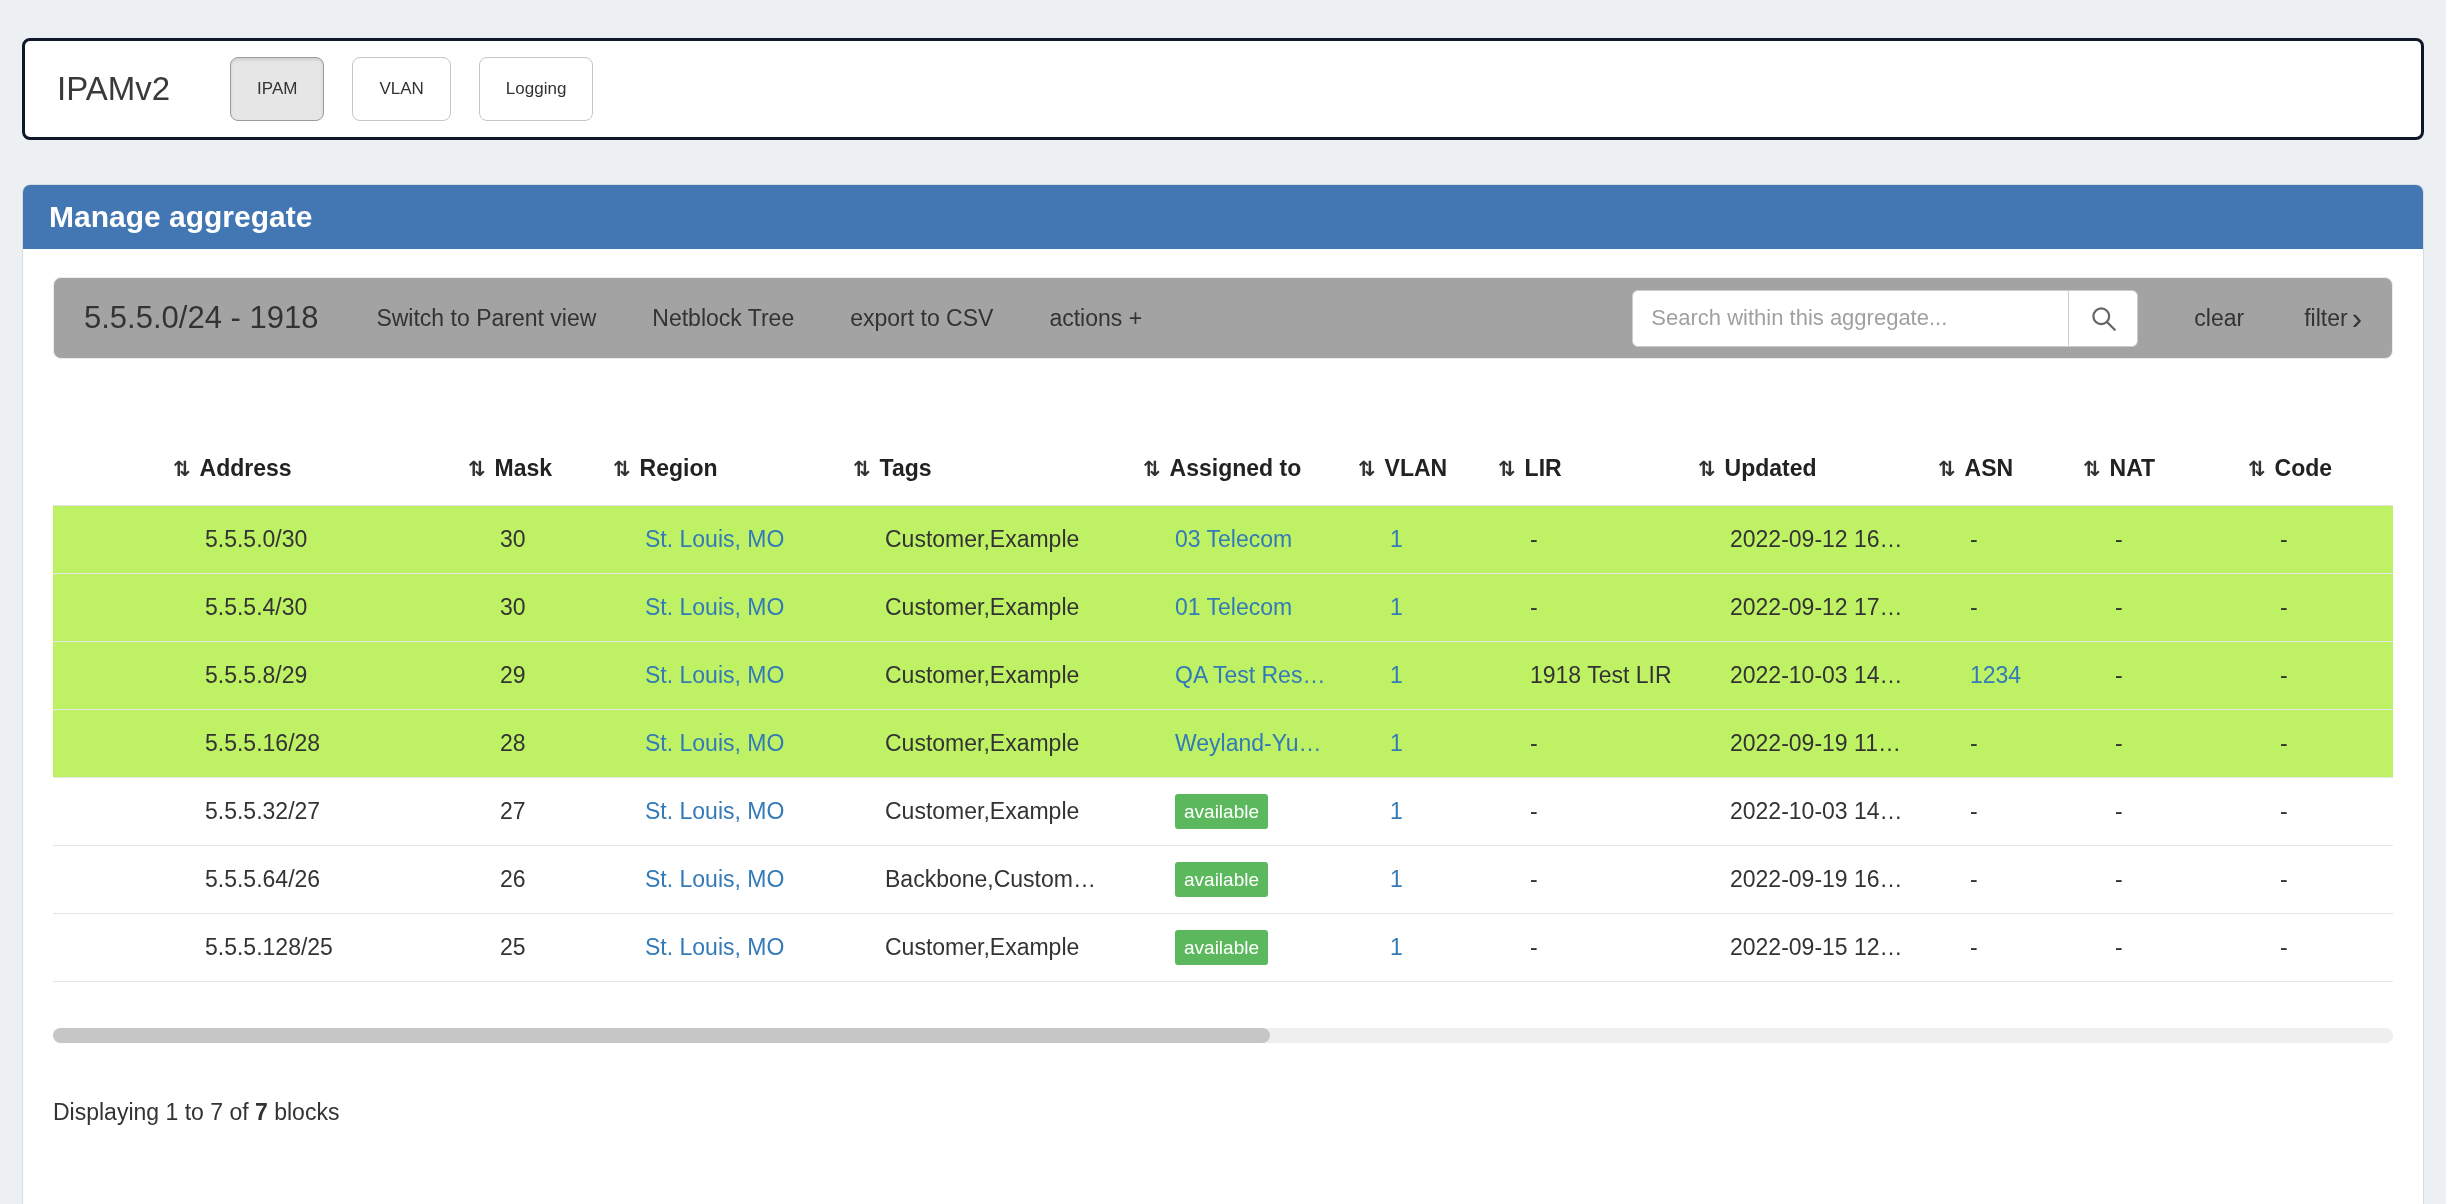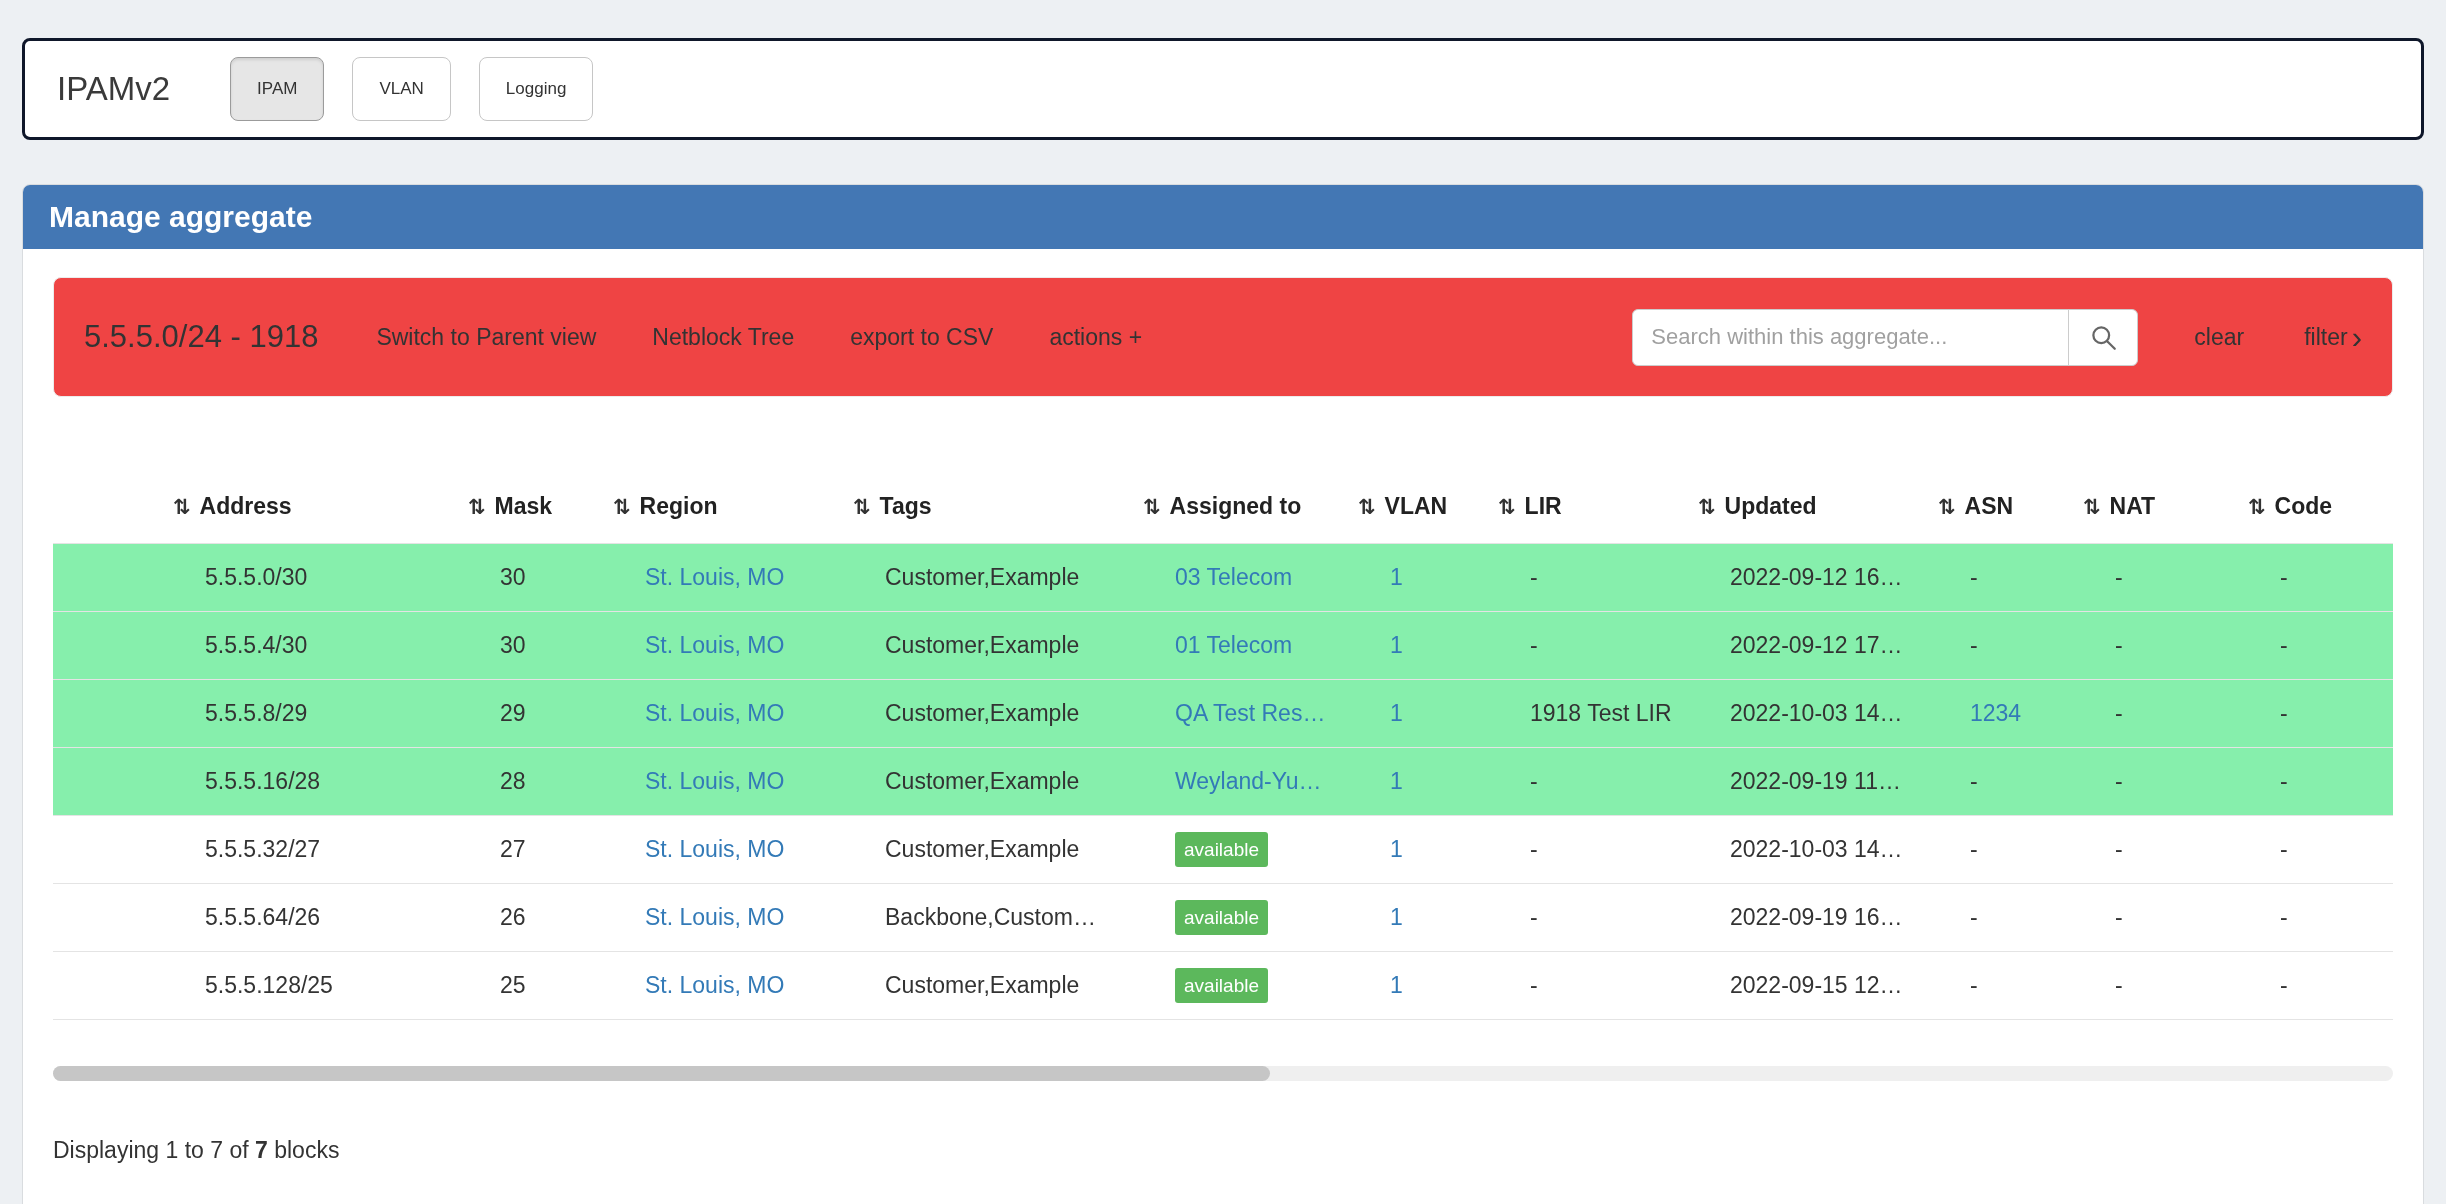--- a/index.html
+++ b/index.html
@@ -35,22 +35,22 @@
   }
   .panel-heading {
     background: #4377b4; height: 64px; display: flex; align-items: center;
     padding: 0 26px; border-radius: 7px 7px 0 0;
     color: #fff; font-size: 30px; font-weight: bold;
   }
   .panel-body { padding: 28px 30px; }
 
   
   .toolbar {
-    background: #ef4444; border: 1px solid #ececec; border-radius: 8px;
-    height: 120px; display: flex; align-items: center; padding: 0 30px;
+    background: #a3a3a3; border: 1px solid #ececec; border-radius: 8px;
+    height: 82px; display: flex; align-items: center; padding: 0 30px;
   }
   .agg-title { font-size: 31px; color: #333; margin-right: 58px; white-space: nowrap; }
   .tool-links { display: flex; gap: 56px; align-items: center; }
   .tool-link {
     font-size: 23px; color: #333; text-decoration: none;
     cursor: pointer; white-space: nowrap;
   }
   .search-group { margin-left: auto; display: flex; }
   .search-input {
     width: 437px; height: 57px; border: 1px solid #ccc;
@@ -75,21 +75,21 @@
     height: 62px; vertical-align: middle; padding: 0 0 10px 10px;
     cursor: pointer; white-space: nowrap;
   }
   .sort-icon { font-size: 21px; margin-right: 9px; color: #333; font-weight: bold; }
   tbody tr { border-top: 1px solid #e4e4e4; }
   tbody tr:last-child { border-bottom: 1px solid #e4e4e4; }
   tbody td {
     height: 68px; font-size: 23px; color: #333; padding-left: 42px;
     white-space: nowrap; overflow: hidden; vertical-align: middle;
   }
-  tr.hl { background: #86efac; padding-left: 23px; }
+  tr.hl { background: #bef264; padding-left: 23px; }
   .tlink { color: #337ab7; text-decoration: none; cursor: pointer; }
   .badge-available {
     display: inline-block; background: #5cb85c; color: #fff;
     font-size: 19px; padding: 8px 9px; border-radius: 3px; line-height: 1;
   }
 
   
   .hscroll {
     margin-top: 46px; height: 15px; background: #efefef;
     border-radius: 8px; position: relative;

